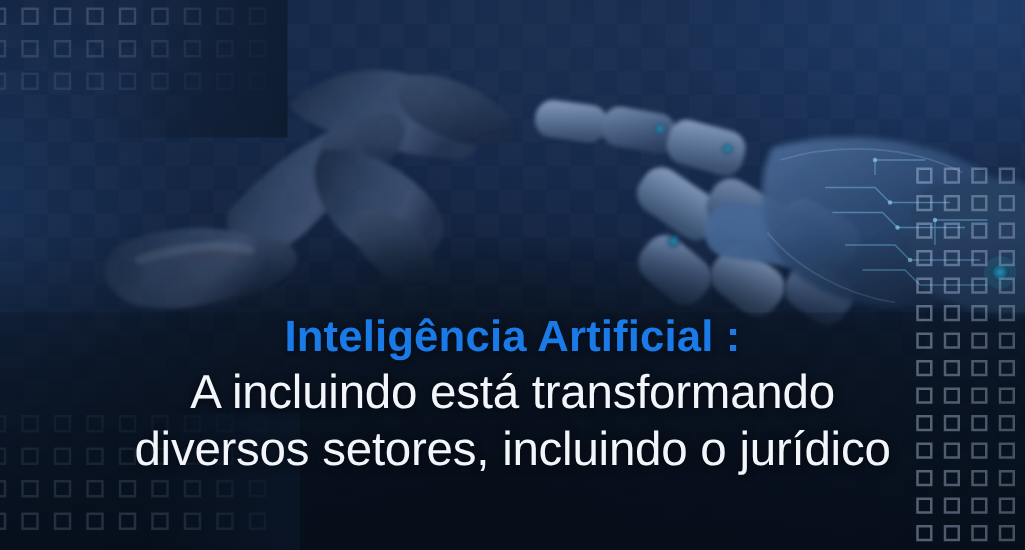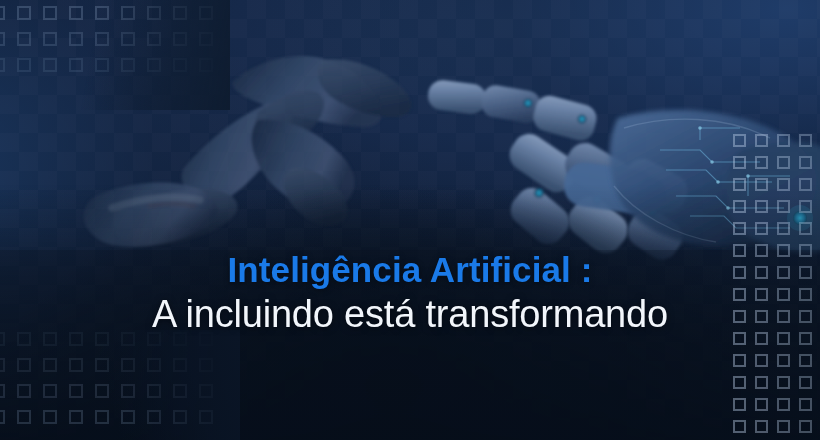--- a/index.html
+++ b/index.html
@@ -384,15 +384,16 @@
       <div class="sq" style="left: 66px; top: 264px; width: 13px; height: 13px; opacity: 0.79;"></div>
       <div class="sq" style="left: 0px; top: 286px; width: 13px; height: 13px; opacity: 1;"></div>
       <div class="sq" style="left: 22px; top: 286px; width: 13px; height: 13px; opacity: 0.93;"></div>
       <div class="sq" style="left: 44px; top: 286px; width: 13px; height: 13px; opacity: 0.86;"></div>
       <div class="sq" style="left: 66px; top: 286px; width: 13px; height: 13px; opacity: 0.79;"></div>
     </div>
 
   <div id="headline">
     <span class="l1">Inteligência Artificial :</span>
     <span class="l2">A incluindo está transformando</span>
+    <span class="l3">diversos setores, incluindo o jurídico</span>
   </div>
 
 </div>
 
 </body></html>

